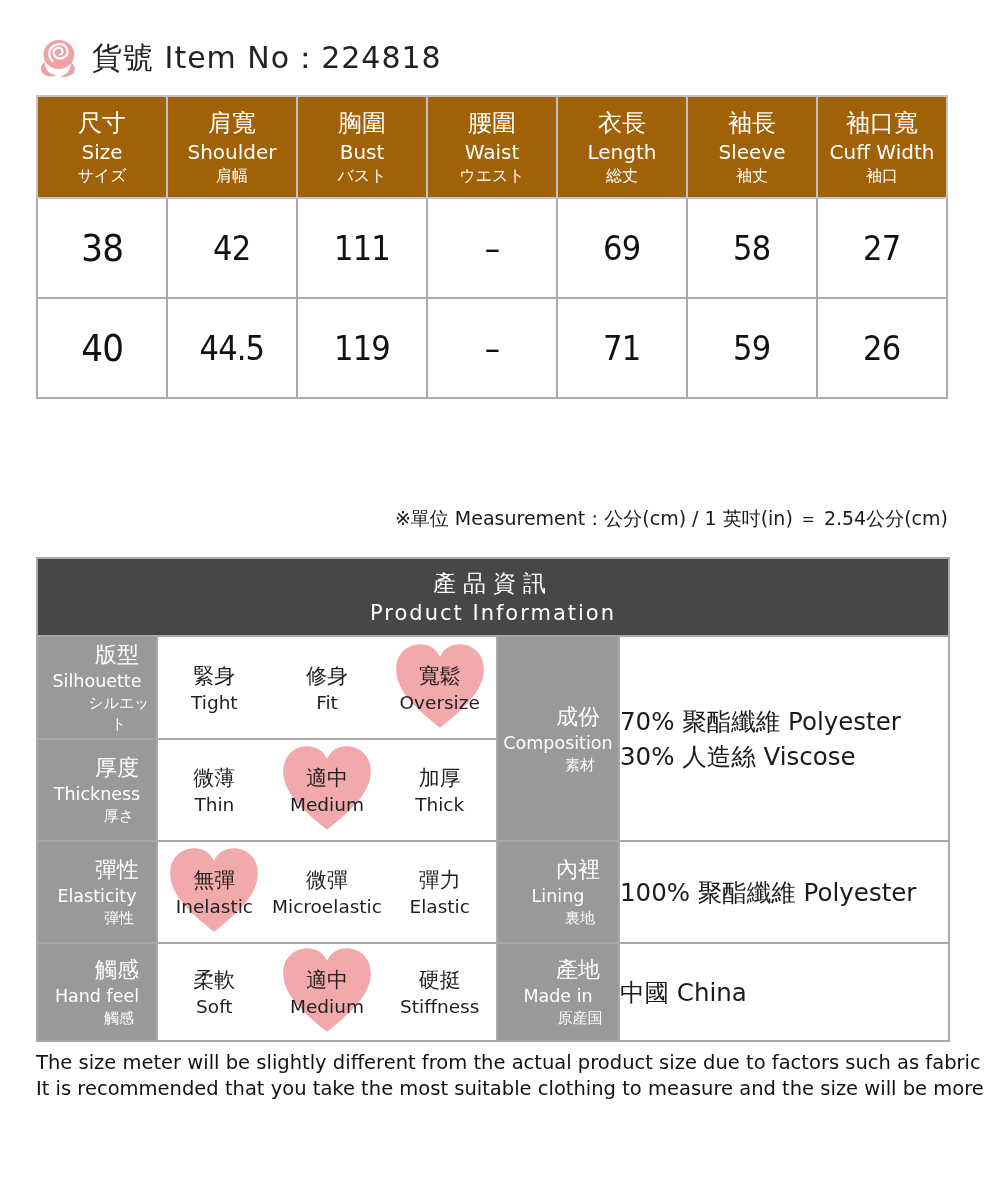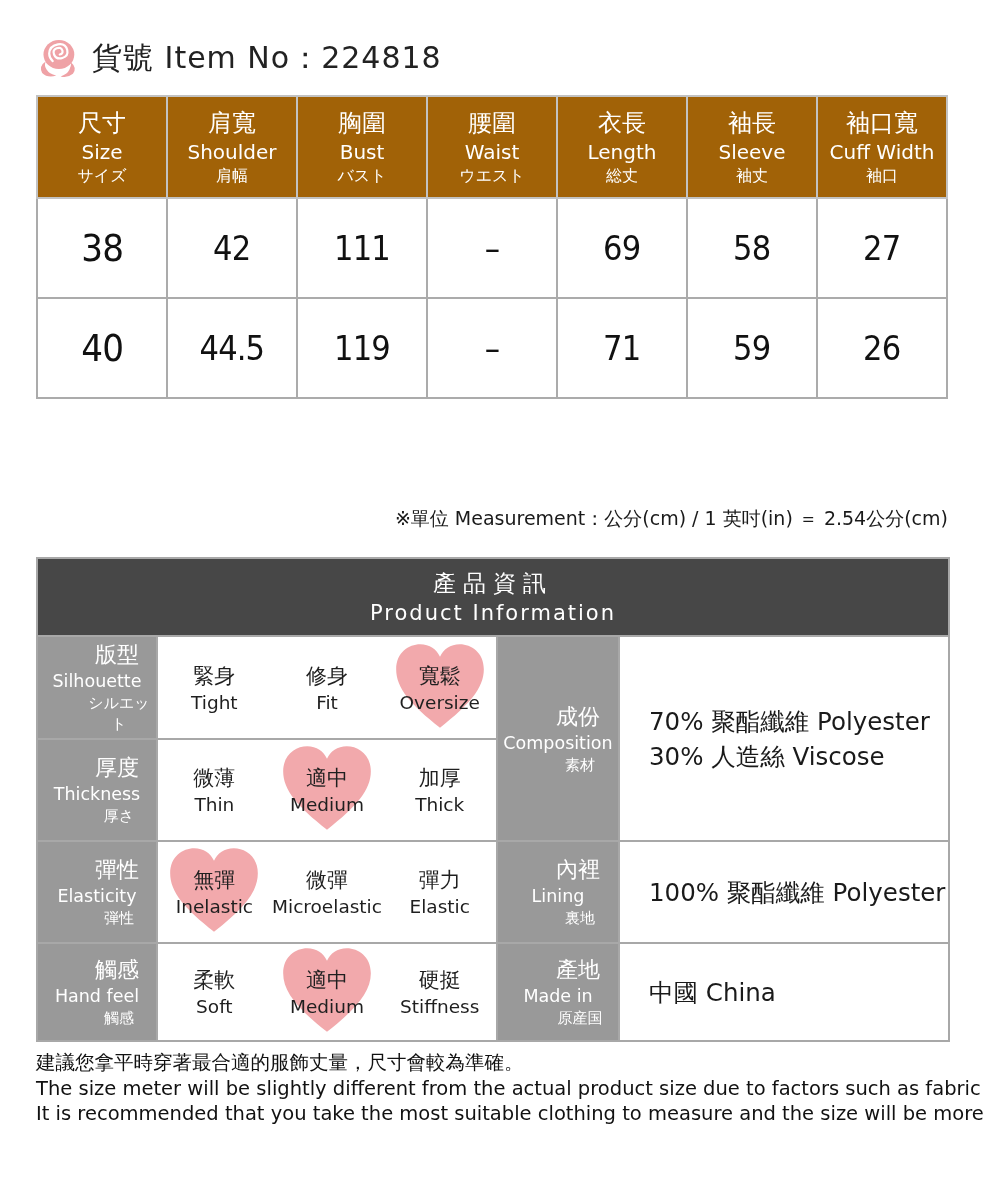--- a/index.html
+++ b/index.html
@@ -47,21 +47,21 @@
   .l-ja { font-size:15px; line-height:21px;padding-left:44px; }
   .pi-options { background:#fff; }
   .opt-row { display:flex; width:100%; height:100%; }
   .option { position:relative; flex:1; display:flex; flex-direction:column; align-items:center; }
   .heart { position:absolute; left:50%; top:50%; width:96px; height:90px; transform:translate(-50%,-51%); z-index:0; }
   .heart path { fill:#f2a9ac; }
   .opt-zh, .opt-en { position:relative; z-index:1; color:#1f1f1f; }
   .opt-zh { font-size:21px; line-height:30px; }
   .opt-en { font-size:18.5px; line-height:24px; }
   .pi-content { background:#fff; text-align:left; padding-left:10px; color:#1a1a1a; }
-  .d-line { font-size:24.5px; line-height:35px;padding-left:29px; }
+  .d-line { font-size:24.5px; line-height:35px; }
   .r1 { height:103px; } .r2 { height:102px; } .r3 { height:102px; } .r4 { height:98px; }
 
   
   .footer { position:absolute; left:36px; top:1050px; width:930px; }
   .f-line { font-size:19.5px; line-height:25.5px; color:#111; white-space:nowrap; }
 </style>
 </head>
 <body>
 
 <div class="title-row">
@@ -286,16 +286,15 @@
       <div class="l-ja">原産国</div>
     </td>
     <td class="pi-content">
       <div class="d-line">中國 China</div>
     </td>
   </tr>
 </tbody>
   </table>
 
 <div class="footer">
-  <div class="f-line">建議您拿平時穿著最合適的服飾丈量，尺寸會較為準確。</div>
   <div class="f-line">The size meter will be slightly different from the actual product size due to factors such as fabric elasticity,</div>
   <div class="f-line">It is recommended that you take the most suitable clothing to measure and the size will be more accurate.</div>
 </div>
 
 </body></html>

